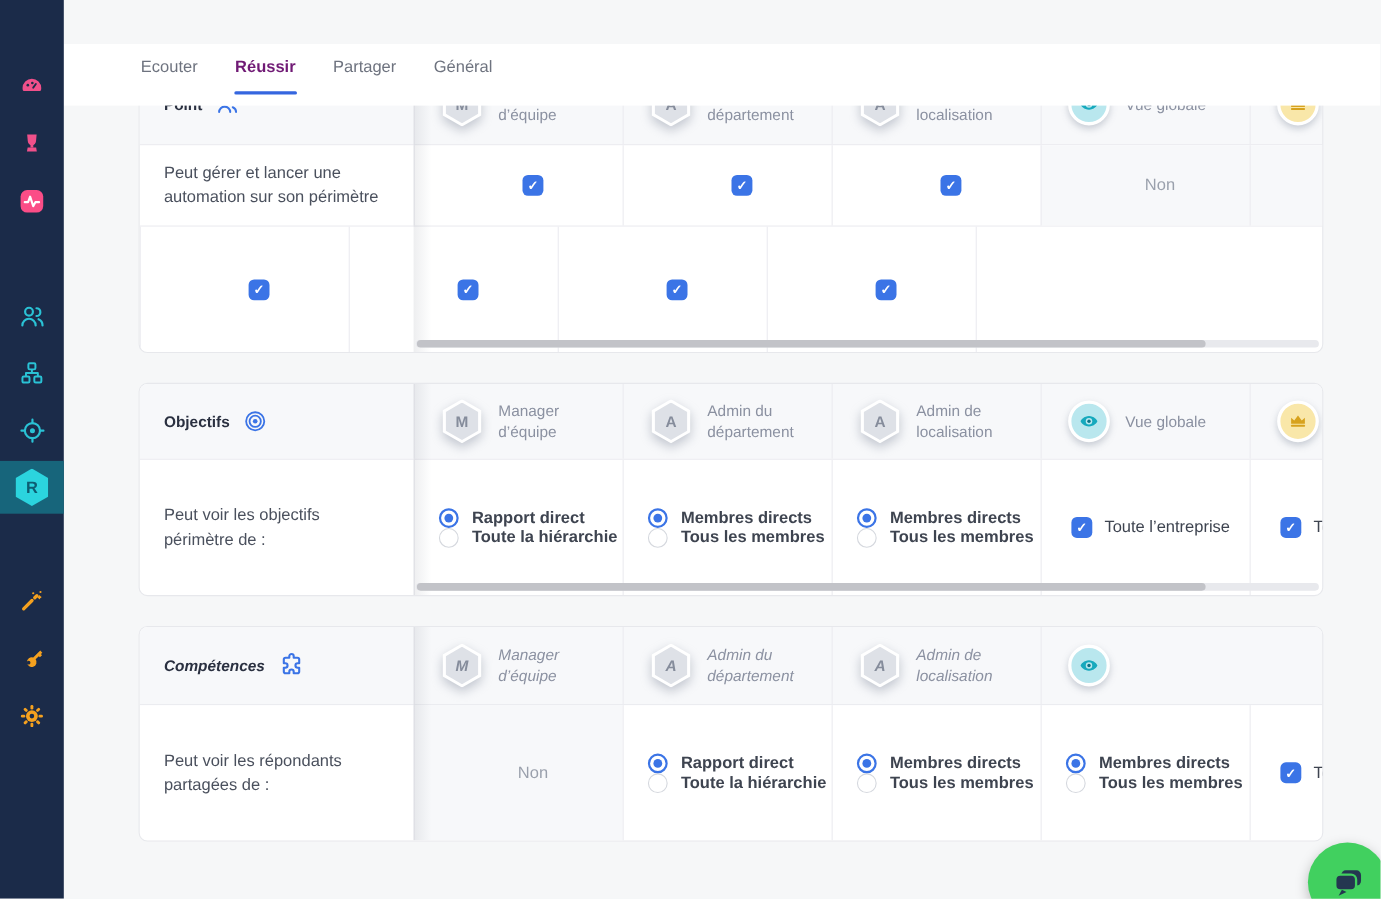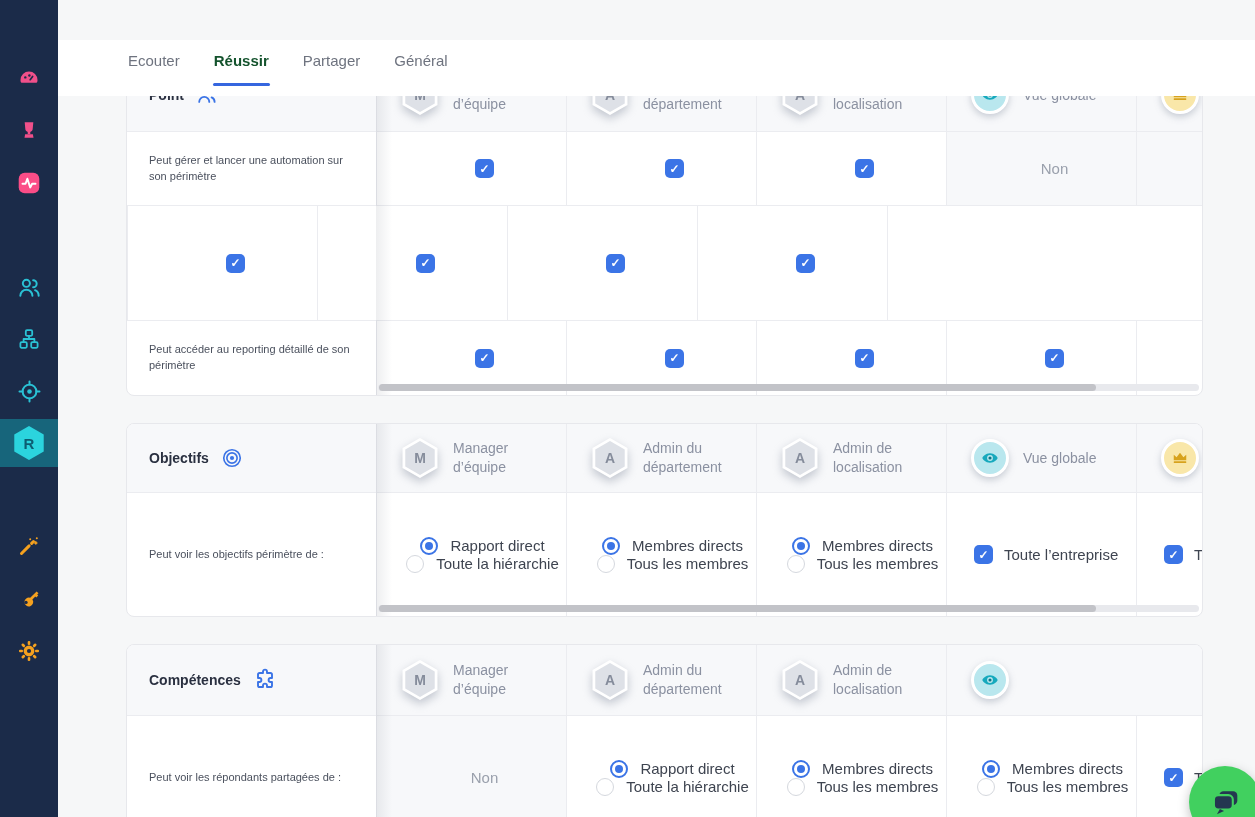--- a/index.html
+++ b/index.html
@@ -11,43 +11,43 @@
   .side-item { position:absolute; left:0; width:58px; height:24px; display:flex; align-items:center; justify-content:center; cursor:pointer; }
   .side-item.active { height:48px; background:#17657b; }
   .rhex { width:32px; height:34px; clip-path:polygon(50% 0%,96% 25%,96% 75%,50% 100%,4% 75%,4% 25%);
           background:#2bd4de; color:#0d5d72; font-weight:800; font-size:15px;
           display:flex; align-items:center; justify-content:center; }
 
   
   .topbar { position:absolute; left:58px; top:0; width:1197px; height:56px; background:#ffffff; z-index:5;margin-top:40px; }
   .tabs { display:flex; gap:30px; padding:8px 0 0 68px; }
   .tab { position:relative; font-size:15px; color:#6e737f; padding:4px 2px; cursor:pointer; white-space:nowrap; }
-  .tab.active { color:#14532d; font-weight:700; }
+  .tab.active { color:#701a75; font-weight:700; }
   .tab.active::after { content:""; position:absolute; left:1px; right:1px; bottom:-13px; height:3px; border-radius:2px; background:#3566df; }
 
   
   .content { position:absolute; left:58px; top:58px; width:1197px; }
   .table-card { position:relative; margin-left:68px; width:1077px; background:#ffffff;
                 border:1px solid #e7e8ec; border-radius:8px; overflow:hidden; margin-bottom:27px; }
   .trow { display:flex; border-top:1px solid #ebecf0; }
   .trow.hrow { background:#f7f8fa; border-top:none; }
   .cell { flex:0 0 190px; width:190px; border-left:1px solid #ebecf0; display:flex; align-items:center; position:relative;padding-left:26px; }
   .cell.first { flex:0 0 249px; width:249px; border-left:none; padding-left:22px; padding-right:18px; }
   .cell.center { justify-content:center; }
   .cell.muted-bg { background:#f7f8fa; }
 
   .t0 .hrow { height:72px; } .t0 .r0 { height:74px; } .t0 .r1 { height:115px; } .t0 .r2 { height:75px; }
   .t1 .hrow { height:68px; } .t1 .r0 { height:124px; }
-  .t2 .hrow { height:70px; } .t2 .r0 { height:124px; }
+  .t2 .hrow { height:70px;font-style:italic; } .t2 .r0 { height:124px; }
 
   .tcell { display:flex; align-items:center; gap:12px; }
   .ttitle { font-size:14px; font-weight:700; color:#2a3040; }
   .hcell { display:flex; align-items:center; gap:14px; padding-left:24px; }
   .hlabel { font-size:14px; color:#8b91a1; line-height:1.35; max-width:112px; }
-  .rowlabel { font-size:11px; color:#4a505d; line-height:1.45; }
+  .rowlabel { font-size:15px; color:#4a505d; line-height:1.45; }
   .non { font-size:15px; color:#9aa0ac; }
 
   
   .hexwrap { width:38px; height:40px; filter:drop-shadow(0 4px 5px rgba(110,120,140,.4)); flex:none; }
   .hexw { width:38px; height:40px; position:relative; clip-path:polygon(50% 0%,96% 25%,96% 75%,50% 100%,4% 75%,4% 25%);
           background:#fff; display:flex; align-items:center; justify-content:center; }
   .hexg { position:absolute; inset:3px; clip-path:polygon(50% 0%,96% 25%,96% 75%,50% 100%,4% 75%,4% 25%); background:#dee1e7; }
   .hexletter { position:relative; z-index:1; font-size:14px; font-weight:700; color:#858c9b; }
   .cbadge { width:38px; height:38px; border-radius:50%; display:flex; align-items:center; justify-content:center;
             border:3px solid #ffffff; box-shadow:0 3px 7px rgba(110,120,140,.35); flex:none; }
@@ -55,21 +55,21 @@
   .cbadge.crown-bg { background:#f9e7a9; }
   .cbadge.user-bg { background:#ffffff; border:1px solid #f0f1f4; box-shadow:0 3px 7px rgba(110,120,140,.3); }
 
   
   .checkbox { width:19px; height:19px; border-radius:5px; background:#3b74e6; color:#fff; display:flex;
               align-items:center; justify-content:center; font-size:12px; font-weight:700; flex:none; cursor:pointer; }
   .checkbox::after { content:"✓"; }
   .radio { width:18px; height:18px; border-radius:50%; border:1.5px solid #d5d8de; background:#fff; flex:none; cursor:pointer; }
   .radio.checked { border:2px solid #3b74e6; position:relative; }
   .radio.checked::after { content:""; position:absolute; inset:3px; border-radius:50%; background:#3b74e6; }
-  .radios { flex-direction:column; align-items:center; gap:0; padding-left:22px; justify-content:center; }
+  .radios { flex-direction:column; align-items:flex-start; gap:0; padding-left:22px; justify-content:center;font-weight:bold; }
   .radio-row { display:flex; align-items:center; gap:12px; font-size:15px; color:#3e4450; white-space:nowrap; cursor:pointer; }
   .cb-label { gap:11px; padding-left:27px; font-size:15px; color:#3e4450; white-space:nowrap; }
 
   
   .scroll-shadow { position:absolute; left:249px; top:0; bottom:0; width:16px;
                    background:linear-gradient(to right, rgba(33,42,63,.08), rgba(33,42,63,0));
                    pointer-events:none; z-index:3; }
   .hscroll { position:absolute; left:251px; right:3px; bottom:4px; height:7px; border-radius:4px; background:#e8e9ed; z-index:4; }
   .hscroll .thumb { position:absolute; left:1px; top:0; height:7px; width:717px; border-radius:4px; background:#c2c3c8; cursor:grab; }
 
@@ -287,38 +287,20 @@
         </div>
       <div class="cell center">
           <span class="checkbox"></span>
         </div>
       <div class="cell center">
           <span class="checkbox"></span>
         </div>
       <div class="cell"></div>
     </div>
 
-    <div class="trow r2">
-      <div class="cell first">
-        <span class="rowlabel">Peut accéder au reporting détaillé de son périmètre</span>
-      </div>
-      <div class="cell center">
-          <span class="checkbox"></span>
-        </div>
-      <div class="cell center">
-          <span class="checkbox"></span>
-        </div>
-      <div class="cell center">
-          <span class="checkbox"></span>
-        </div>
-      <div class="cell center">
-          <span class="checkbox"></span>
-        </div>
-      <div class="cell"></div>
-    </div>
 
     <div class="scroll-shadow"></div>
     <div class="hscroll">
         <div class="thumb"></div>
       </div>
   </section>
 
   <section class="table-card t1">
     <div class="trow hrow">
       <div class="cell first tcell">

